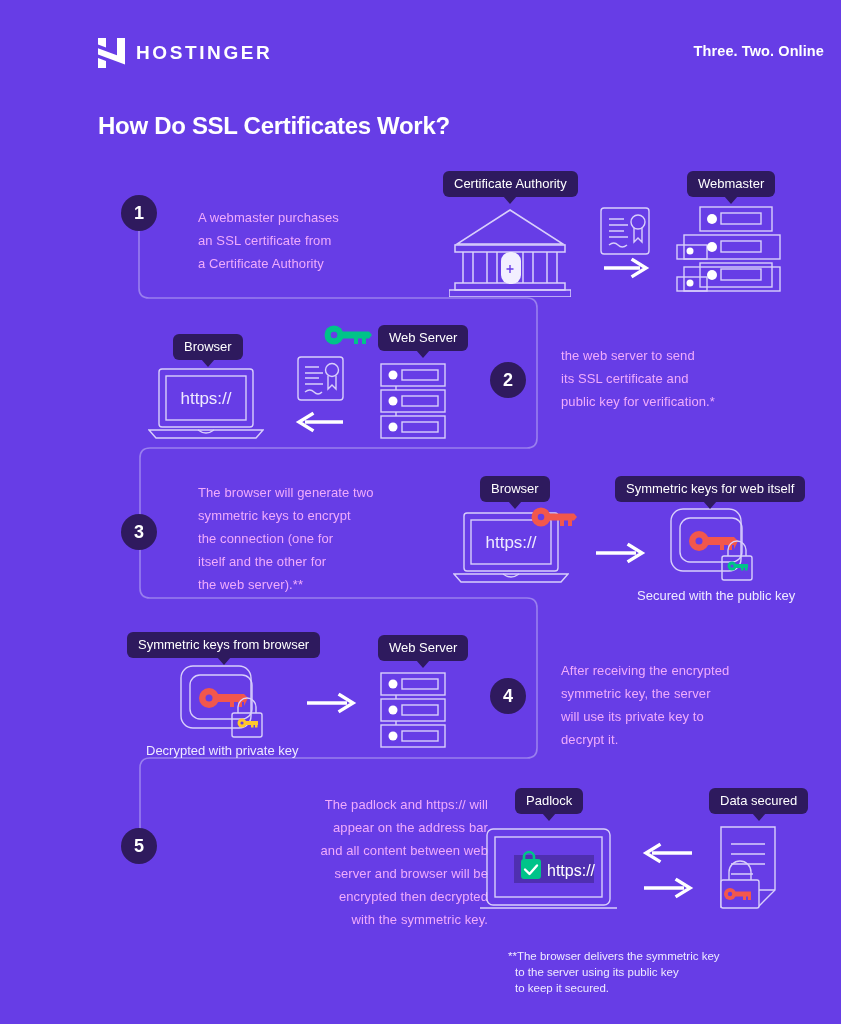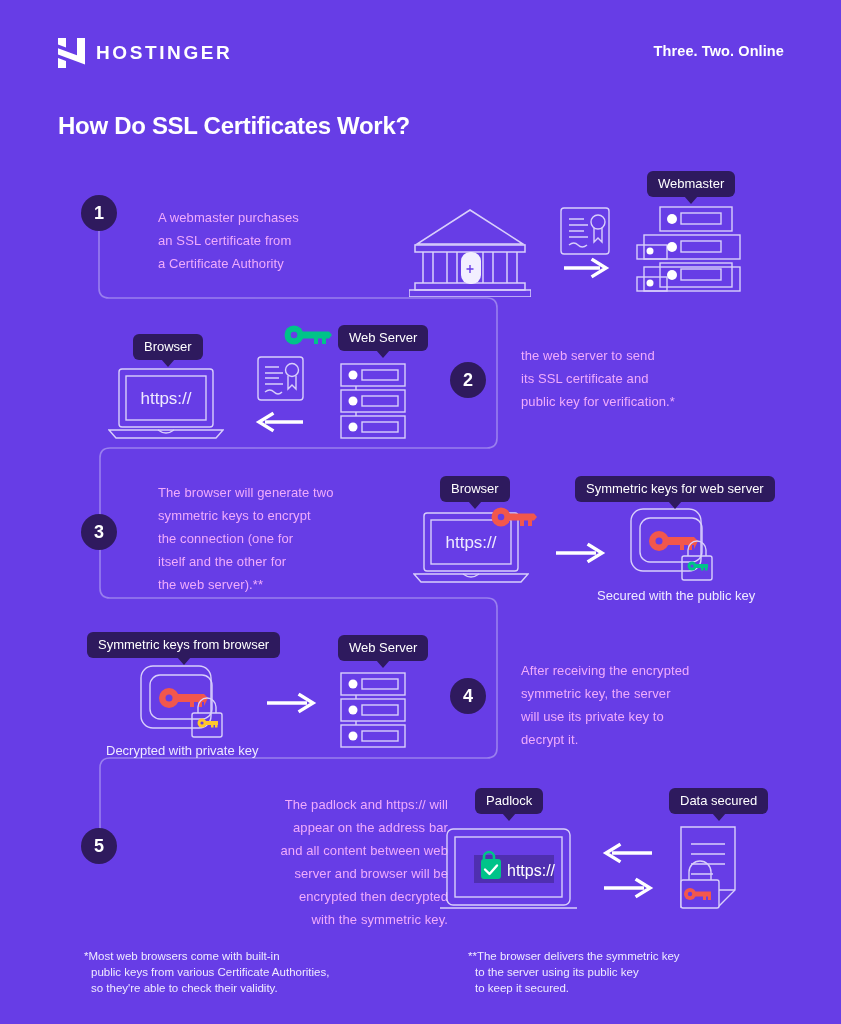--- a/index.html
+++ b/index.html
@@ -4,21 +4,21 @@
 <style>
   html,body{margin:0;padding:0;}
   body{
     width:841px;height:1024px;
     background:#673de6;
     font-family:"Liberation Sans", sans-serif;
     color:#ffffff;
     overflow:hidden;
     position:relative;
   }
-  .page{position:relative;width:680px;height:1024px;}
+  .page{position:relative;width:680px;height:1024px;margin-left:40px;}
 
   
   .header{position:absolute;top:38px;left:0;width:841px;height:36px;}
   .logo{position:absolute;left:58px;top:0;display:flex;align-items:center;gap:11px;}
   .logo-mark{width:27px;height:30px;position:relative;}
   .logo-text{font-size:19px;font-weight:bold;letter-spacing:2.6px;color:#fff;}
   .tagline{position:absolute;right:57px;top:5px;font-size:14.5px;font-weight:bold;color:#fff;letter-spacing:.1px;}
 
   
   .title{position:absolute;left:58px;top:112px;font-size:24px;font-weight:bold;letter-spacing:-.3px;color:#fff;}
@@ -93,20 +93,21 @@
     </g>
   </svg>
 
   <div class="step-num" style="left:81px;top:195px;">1</div>
   <div class="step-text" style="left:158px;top:206px;width:250px;">
     <div>A webmaster purchases</div>
     <div>an SSL certificate from</div>
     <div>a Certificate Authority</div>
   </div>
 
+  <div class="badge" style="left:403px;top:171px;">Certificate Authority</div>
   <div class="badge" style="left:647px;top:171px;">Webmaster</div>
 
   <svg class="art" style="left:409px;top:205px;" width="122" height="92">
     <g fill="none" stroke="#d9cffb" stroke-width="1.5">
       <path d="M6,40 L116,40 L116,47 L6,47 Z"></path>
       <path d="M61,5 L114,39 L8,39 Z"></path>
       <path d="M14,47 L14,78 M24,47 L24,78 M38,47 L38,78 M48,47 L48,78 M74,47 L74,78 M84,47 L84,78 M98,47 L98,78 M108,47 L108,78"></path>
       <path d="M6,78 L116,78 L116,85 L6,85 Z"></path>
       <path d="M0,85 L122,85 L122,92 L0,92 Z"></path>
     </g>
@@ -212,21 +213,21 @@
   <div class="step-num" style="left:81px;top:514px;">3</div>
   <div class="step-text" style="left:158px;top:481px;width:290px;">
     <div>The browser will generate two</div>
     <div>symmetric keys to encrypt</div>
     <div>the connection (one for</div>
     <div>itself and the other for</div>
     <div>the web server).**</div>
   </div>
 
   <div class="badge" style="left:440px;top:476px;">Browser</div>
-  <div class="badge" style="left:575px;top:476px;">Symmetric keys for web server</div>
+  <div class="badge" style="left:575px;top:476px;">Symmetric keys for web itself</div>
 
   <svg class="art" style="left:413px;top:512px;" width="116" height="72">
     <g fill="none" stroke="#d9cffb" stroke-width="1.4">
       <rect x="11" y="1" width="94" height="58" rx="3"></rect>
       <rect x="18" y="8" width="80" height="44"></rect>
       <path d="M1,62 L115,62 L108,70 L8,70 Z"></path>
       <path d="M50,62 q8,6 16,0"></path>
     </g>
     <text x="58" y="36" fill="#efeaff" font-size="17" font-family="Liberation Sans, sans-serif" text-anchor="middle">https://</text>
   </svg>
@@ -376,25 +377,20 @@
     </g>
     <g fill="#f2574c">
       <circle cx="17" cy="68" r="6"></circle>
       <rect x="21" y="65.5" width="17" height="5"></rect>
       <rect x="30" y="70" width="3" height="4"></rect>
       <rect x="35" y="70" width="3" height="4"></rect>
     </g>
     <circle cx="17" cy="68" r="2.2" fill="#673de6"></circle>
   </svg>
 
-  <div class="footnote" style="left:84px;top:948px;">
-    <span class="fn-line">*Most web browsers come with built-in</span>
-    <span class="fn-line fn-indent">public keys from various Certificate Authorities,</span>
-    <span class="fn-line fn-indent">so they're able to check their validity.</span>
-  </div>
 
   <div class="footnote" style="left:468px;top:948px;">
     <span class="fn-line">**The browser delivers the symmetric key</span>
     <span class="fn-line fn-indent">to the server using its public key</span>
     <span class="fn-line fn-indent">to keep it secured.</span>
   </div>
 
 </div>
 
 </body></html>

